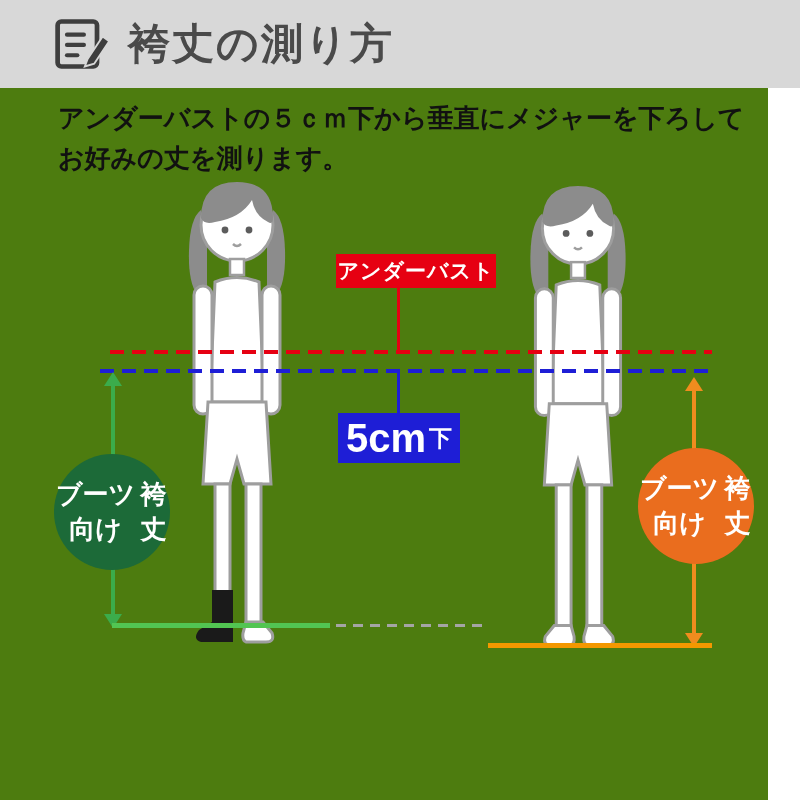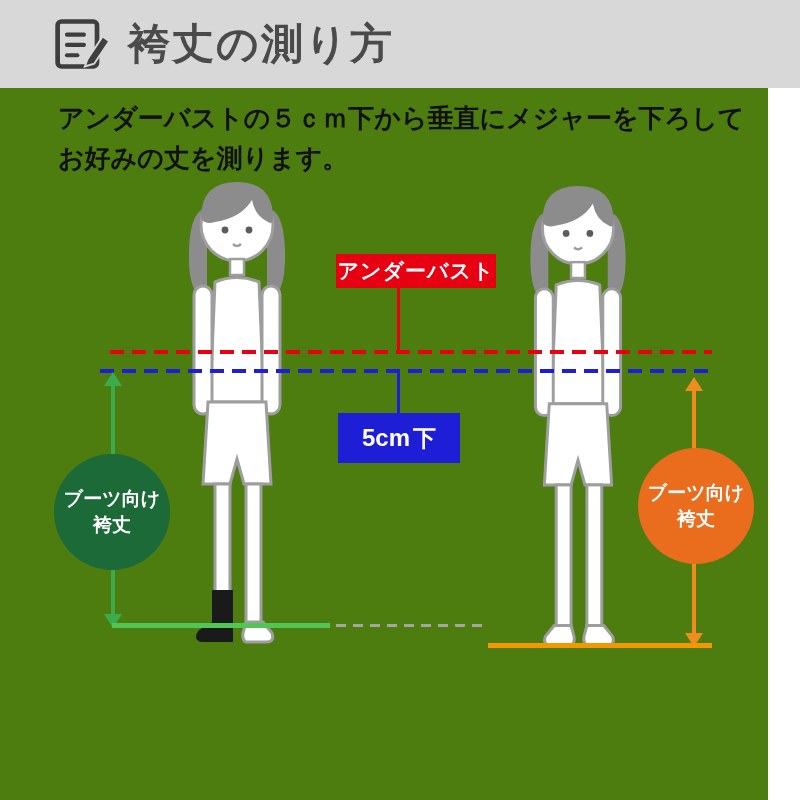--- a/index.html
+++ b/index.html
@@ -32,27 +32,27 @@
   
   .vconn { position: absolute; width: 3px; }
   .vconn.red  { background: #e60012; }
   .vconn.blue { background: #1e1ed6; }
 
   
   .label-box { position: absolute; display: flex; align-items: center; justify-content: center;
                color: #fff; font-weight: 900; }
   .label-underbust { left: 320px; top: 254px; width: 160px; height: 34px; background: #e60012; font-size: 21px; letter-spacing: 1px; margin-left: 16px; }
   .label-5cm { left: 338px; top: 413px; width: 122px; height: 50px; background: #1e1ed6; }
-  .label-5cm .big { font-size: 24px; font-weight: 900; }
+  .label-5cm .big { font-size: 40px; font-weight: 900; }
   .label-5cm .small { font-size: 23px; font-weight: 900; margin-left: 3px; }
 
   
   .badge { position: absolute; width: 116px; height: 116px; border-radius: 50%;
-           display: flex; flex-direction: column; align-items: center; justify-content: center;
-           color: #fff; font-weight: 900; font-size: 19px; line-height: 1.35; text-align: center; }
+           display: flex; flex-direction: row; align-items: center; justify-content: center;
+           color: #fff; font-weight: 900; font-size: 26px; line-height: 1.35; text-align: center; }
   .badge-boots { left: 54px; top: 454px; background: #1c6a38; }
   .badge-zori  { left: 638px; top: 448px; background: #ea6d1e; }
 
   
   .varrow { position: absolute; width: 28px; }
 
   
   .footer { position: absolute; left: 58px; top: 698px; width: 700px;
             font-size: 27px; font-weight: 900; color: #111; line-height: 1.5; }
   .hl-orange { background: #f8b133; padding: 2px 1px; }

